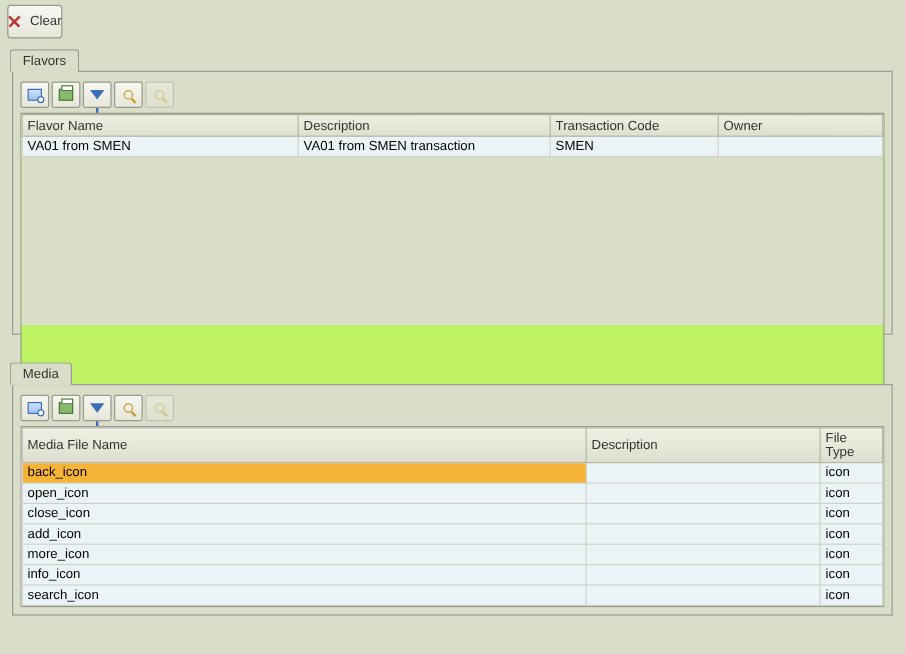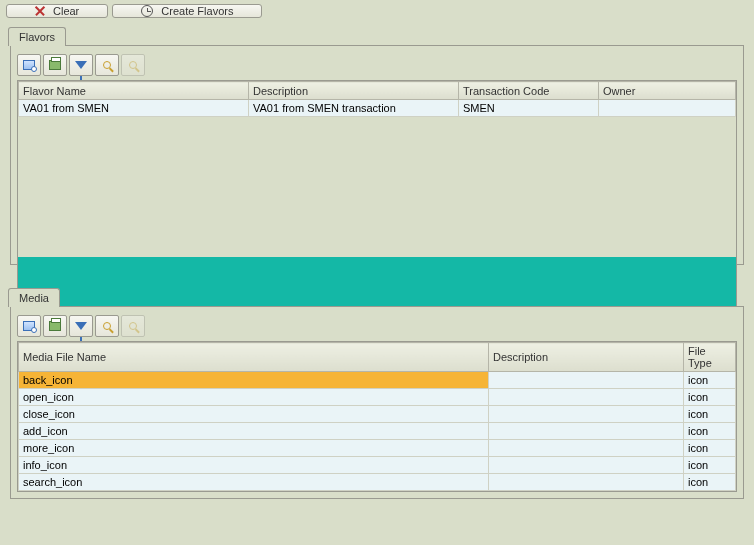--- a/index.html
+++ b/index.html
@@ -15,22 +15,22 @@
   }
   .toolbar-top {
     padding: 4px 6px;
     display: flex;
     gap: 4px;
   }
   .sap-btn {
     display: inline-flex;
     align-items: center;
     gap: 8px;
-    height: 14px;
-    padding: 0 28px;
+    height: 28px;
+    padding: 0 0;
     background: linear-gradient(#f7f7f2, #e6e6da);
     border: 1px solid #9a9a90;
     border-radius: 3px;
     cursor: pointer;
     font-size: 11px;
     color: #333;
   }
   .icon-x {
     width: 10px; height: 10px;
     position: relative;
@@ -183,34 +183,30 @@
     font-size: 11px;
     background: #eaf4f7;
   }
   .grid tr.selected td:first-child { background: #f6b436; }
   .grid-empty-area {
     background: #d9dec9;
     min-height: 100px;
   }
   .spacer-gap { height: 18px; }
   .panel-body.first { height: 220px; }
-  .panel-body.first .grid { height: 244px; background:#14b8a6; }
+  .panel-body.first .grid { height: 244px; background:#bef264; }
   .panel-body.first .grid table { background:#fff; }
 </style>
 </head>
 <body>
 
 <div class="toolbar-top">
   <button class="sap-btn">
     <span class="icon-x"></span>
     <span>Clear</span>
-  </button>
-  <button class="sap-btn">
-    <span class="icon-clock"></span>
-    <span>Create Flavors</span>
   </button>
 </div>
 
 <div style="margin:4px 6px 0 6px;">
   <span class="panel-tab">Flavors</span>
   <div class="panel-body first">
     <div class="alv-toolbar">
       <span class="alv-btn">
           <span class="ico-detail"></span>
         </span>

